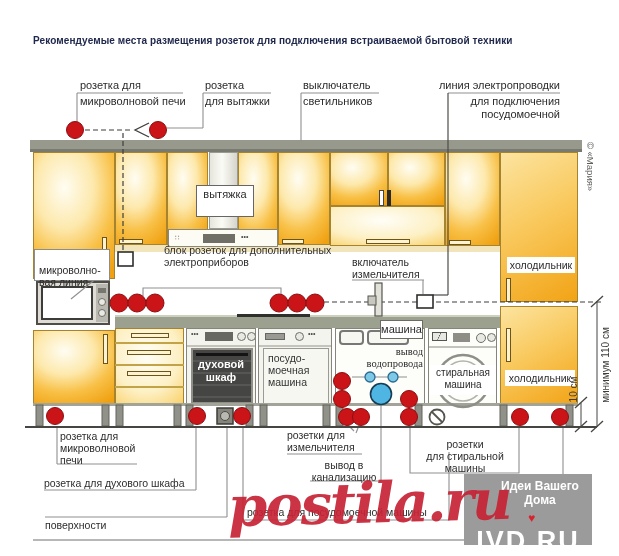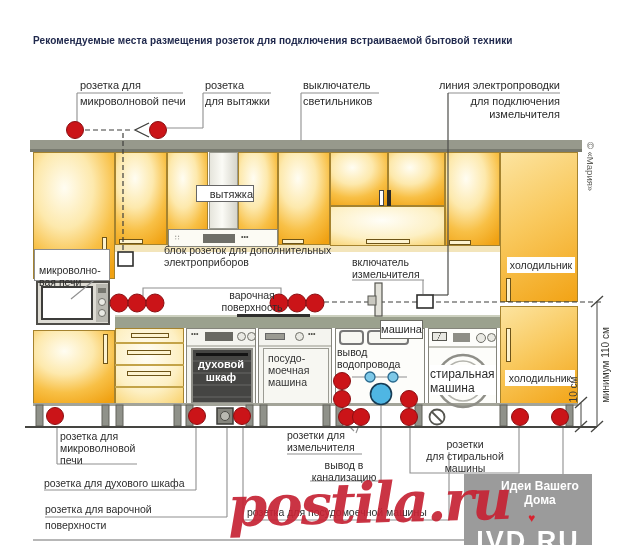--- a/index.html
+++ b/index.html
@@ -279,62 +279,59 @@
     <div class="l1">розетка</div>
     <div class="l2">для вытяжки</div>
   </div>
   <div class="callout" style="left:303px;top:79px;">
     <div class="l1">выключатель</div>
     <div class="l2">светильников</div>
   </div>
   <div class="callout" style="left:430px;top:79px;width:130px;text-align:right;">
     <div class="l1">линия электропроводки</div>
     <div class="l2">для подключения
-измельчителя</div>
-  </div>
-
-  <div class="whitebox" style="left:196px;top:185px;width:58px;height:17px;font-size:11px;text-align:right;line-height:16px;color:#2d2d2d;border-color:#666;">
+посудомоечной</div>
+  </div>
+
+  <div class="whitebox" style="left:196px;top:185px;width:58px;height:32px;font-size:11px;text-align:center;line-height:16px;color:#2d2d2d;border-color:#666;">
     <span>вытяжка</span>
   </div>
   <div class="whitebox lbl" style="left:34px;top:249px;width:76px;height:32px;padding:2px 4px;">
     <span style="white-space:pre-line;">микроволно-
-вая печи</span>
+вая линия</span>
   </div>
   <div class="lbl" style="left:164px;top:244px;width:200px;">блок розеток для дополнительных
 электроприборов</div>
-  <div class="lbl" style="left:213px;top:289px;width:78px;text-align:center;">варочная
-поверхность</div>
   <div class="lbl" style="left:352px;top:256px;width:80px;">включатель
 измельчителя</div>
   <div class="whitebox" style="left:507px;top:257px;width:68px;height:16px;border:none;font-size:10.5px;text-align:center;line-height:16px;color:#2d2d2d;">
     <span>холодильник</span>
   </div>
   <div class="whitebox" style="left:380px;top:320px;width:43px;height:19px;font-size:11px;text-align:center;line-height:17px;color:#2d2d2d;border-color:#6b6b63;">
     <span>машина</span>
   </div>
-  <div class="lbl" style="left:337px;top:346px;width:86px;text-align:left;">вывод
+  <div class="lbl" style="left:337px;top:346px;width:86px;text-align:right;font-family:Liberation Serif, serif;">вывод
 водопровода</div>
   <div class="lbl" style="left:192px;top:358px;width:58px;text-align:center;color:#fff;font-weight:bold;font-size:11px;">духовой
 шкаф</div>
   <div class="lbl" style="left:268px;top:352px;width:60px;color:#333;">посудо-
 моечная
 машина</div>
-  <div class="whitebox" style="left:430px;top:365px;width:66px;height:30px;border:none;font-size:12px;line-height:1.2;color:#2d2d2d;padding-top:2px;">
+  <div class="whitebox" style="left:430px;top:365px;width:66px;height:30px;border:none;font-size:10px;line-height:1.2;text-align:center;color:#2d2d2d;padding-top:2px;">
     <span style="white-space:pre-line;">стиральная
 машина</span>
   </div>
   <div class="whitebox" style="left:505px;top:370px;width:70px;height:16px;border:none;font-size:10.5px;text-align:center;line-height:16px;color:#2d2d2d;">
     <span>холодильник</span>
   </div>
 
   <div class="lbl" style="left:60px;top:430px;width:90px;">розетка для
 микроволновой
 печи</div>
   <div class="lbl" style="left:44px;top:477px;width:170px;">розетка для духового шкафа</div>
-  <div class="lbl" style="left:45px;top:503px;width:160px;">розетка для варочной</div>
   <div class="lbl" style="left:45px;top:519px;width:110px;">поверхности</div>
   <div class="lbl" style="left:287px;top:429px;width:80px;">розетки для
 измельчителя</div>
   <div class="lbl" style="left:247px;top:506px;width:215px;">розетка для посудомоечной машины</div>
   <div class="lbl" style="left:306px;top:459px;width:76px;text-align:center;">вывод в
 канализацию</div>
   <div class="lbl" style="left:412px;top:438px;width:106px;text-align:center;">розетки
 для стиральной
 машины</div>
 

